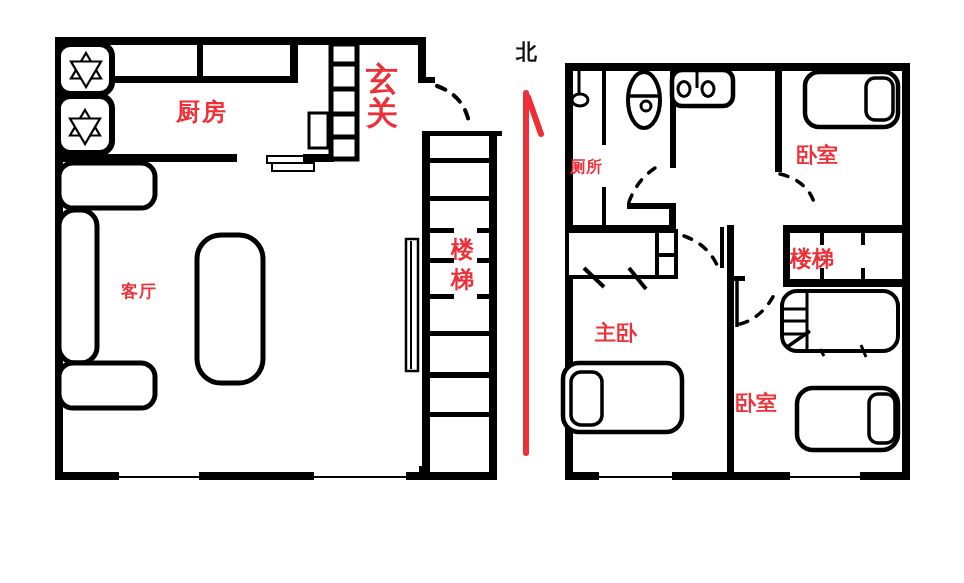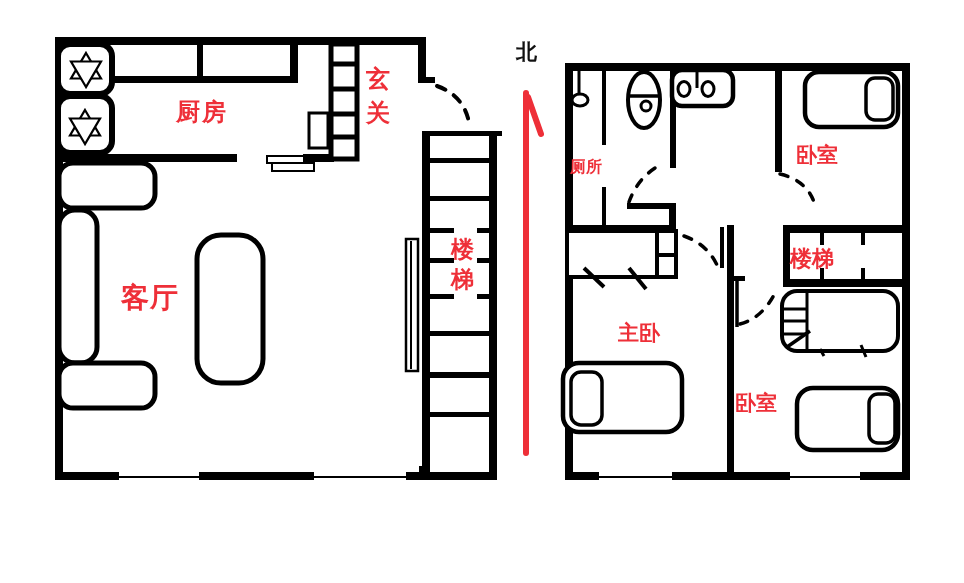--- a/index.html
+++ b/index.html
@@ -193,31 +193,31 @@
 
     <g fill="#ffffff" stroke="#000000">
       <rect x="797" y="388" width="101" height="62" rx="16" stroke-width="4.5"></rect>
       <rect x="869" y="394" width="26" height="49" rx="9" stroke-width="3.5"></rect>
     </g>
   </g>
 </svg>
 
 <div class="label" style="left:176px;top:99px;font-size:24px;letter-spacing:2px;text-align:right;">厨房</div>
 
-<div class="label vert" style="left:366px;top:62px;width:28px;font-size:24px;line-height:34px;">玄关</div>
-
-<div class="label" style="left:121px;top:282px;font-size:28px;letter-spacing:1px;">客厅</div>
+<div class="label vert" style="left:366px;top:62px;width:28px;font-size:32px;line-height:34px;">玄关</div>
+
+<div class="label" style="left:121px;top:282px;font-size:17px;letter-spacing:1px;">客厅</div>
 
 <div class="label vert" style="left:451px;top:234px;width:30px;font-size:23px;line-height:30px;">楼梯</div>
 
 <div class="label black" style="left:516px;top:40px;font-size:21px;">北</div>
 
 <div class="label" style="left:570px;top:158px;font-size:16px;">厕所</div>
 
 <div class="label" style="left:796px;top:143px;font-size:21px;">卧室</div>
 
-<div class="label" style="left:595px;top:321px;font-size:21px;margin-left:23px;">主卧</div>
+<div class="label" style="left:595px;top:321px;font-size:21px;">主卧</div>
 
 <div class="label" style="left:790px;top:246px;font-size:22px;">楼梯</div>
 
 <div class="label" style="left:735px;top:391px;font-size:21px;">卧室</div>
 
 </div>
 
 </body></html>

